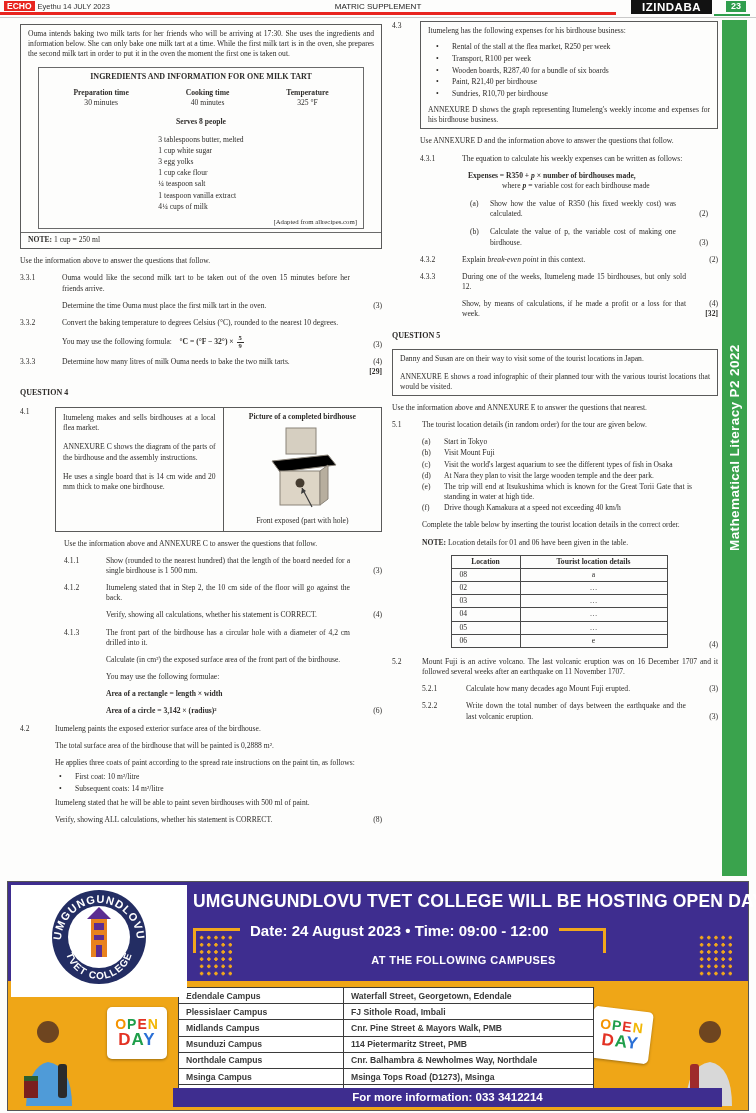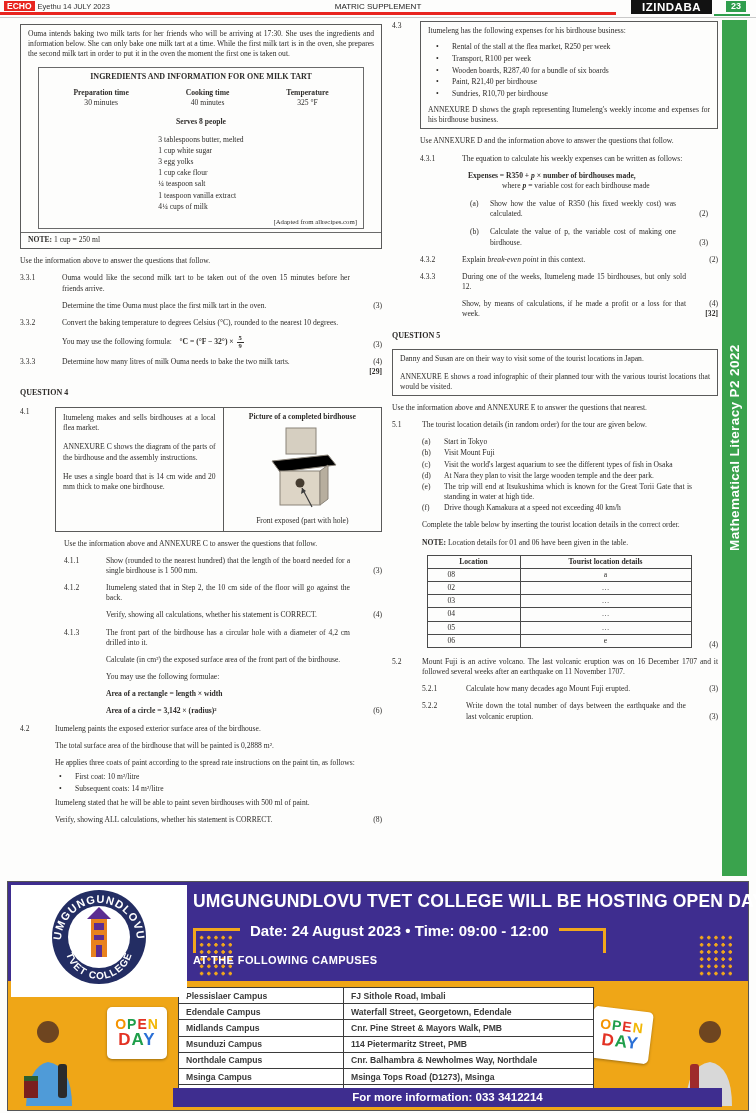--- a/index.html
+++ b/index.html
@@ -71,42 +71,42 @@
   .pbox-right .ptitle{font-weight:bold;margin-bottom:3px}
   .pic-caption{margin-top:2px}
   .eqblock{margin:2px 0 8px 6px;font-weight:bold}
   .eqblock .eq2{font-weight:normal;margin-left:34px}
   .subq{display:flex;margin:0 0 8px 8px}
   .subq .sk{flex:none;width:20px}
   .subq .st{flex:1;padding-right:10px}
   .subq .sm{flex:none;width:22px;text-align:right;align-self:flex-end}
   
   .loc-table{border-collapse:collapse;margin:4px auto 2px;font-size:7.6px}
-  .loc-table td,.loc-table th{border:1px solid #4a4a4a;padding:1px 20px}
+  .loc-table td,.loc-table th{border:1px solid #4a4a4a;padding:1px 8px}
   .loc-table th{font-weight:bold;text-align:center}
   .loc-table td.lc{width:52px;text-align:left}
   .loc-table td.dc{width:130px;text-align:center}
   .abc-list{margin:4px 0;padding:0;list-style:none}
   .abc-list li{display:flex;margin:1px 0}
   .abc-list .ak{flex:none;width:22px}
   .abc-list .at{flex:1;text-align:justify;padding-right:4px}
 
   
   .ad{position:absolute;left:7px;right:7px;top:881px;height:228px;border:1.5px solid #555;background:#efa617}
   .ad-banner{position:absolute;left:0;right:0;top:0;height:99px;background:#3e2d8f}
   .ad-logo-box{position:absolute;left:3px;top:3px;width:176px;height:112px;background:#fff;z-index:5;
                display:flex;align-items:flex-start;justify-content:center}
   .ad-headline{position:absolute;left:185px;right:14px;top:9px;text-align:center;color:#fff;
                font:bold 17.5px "Liberation Sans",sans-serif;letter-spacing:.2px;white-space:nowrap}
   .ad-dateline{position:absolute;left:185px;right:14px;top:36px;display:flex;align-items:center;justify-content:flex-start;
                color:#fff;font:bold 15px "Liberation Sans",sans-serif}
   .brk{width:44px;height:22px;flex:none}
   .brk.l{border-top:3px solid #f2a71b;border-left:3px solid #f2a71b;transform:translateY(10px);margin-right:10px}
   .brk.r{border-top:3px solid #f2a71b;border-right:3px solid #f2a71b;transform:translateY(10px);margin-left:10px}
-  .ad-campuses{position:absolute;left:185px;right:14px;top:72px;text-align:left;color:#fff;
+  .ad-campuses{position:absolute;left:185px;right:14px;top:72px;text-align:center;color:#fff;
                font:bold 11px "Liberation Sans",sans-serif;letter-spacing:.4px}
   .dots{position:absolute;background-image:radial-gradient(#f2a71b 1.6px,transparent 1.9px);background-size:7.2px 7.2px}
   .dots.w{background-image:radial-gradient(#fff 1.6px,transparent 1.9px)}
   .ad-mid{position:absolute;left:0;right:0;top:99px;bottom:0;background:#efa617}
   .photo{position:absolute;top:4px;bottom:4px;overflow:hidden;background:
          linear-gradient(115deg,#c79355 0%,#e0b878 30%,#9fae6a 55%,#caa05e 80%,#8e9e5f 100)}
   .photo.left{left:4px;width:158px}
   .photo.right{right:4px;width:156px}
   .sign{position:absolute;width:60px;height:52px;background:#fff;border-radius:5px;
         box-shadow:0 1px 3px rgba(0,0,0,.35);display:flex;flex-direction:column;align-items:center;
@@ -554,26 +554,26 @@
           </span>
           <span class="w" style="font-size:17px">
             <span class="lc4">D</span><span class="lc5">A</span><span class="lc6">Y</span>
           </span>
         </div>
       </div>
 
       <table class="campus-table">
         <tbody>
             <tr>
+              <td class="c1">Edendale Campus</td>
+              <td class="c2">Waterfall Street, Georgetown, Edendale</td>
+            </tr>
+        <tr>
               <td class="c1">Plessislaer Campus</td>
               <td class="c2">FJ Sithole Road, Imbali</td>
-            </tr>
-        <tr>
-              <td class="c1">Edendale Campus</td>
-              <td class="c2">Waterfall Street, Georgetown, Edendale</td>
             </tr>
         <tr>
               <td class="c1">Midlands Campus</td>
               <td class="c2">Cnr. Pine Street &amp; Mayors Walk, PMB</td>
             </tr>
         <tr>
               <td class="c1">Msunduzi Campus</td>
               <td class="c2">114 Pietermaritz Street, PMB</td>
             </tr>
         <tr>

